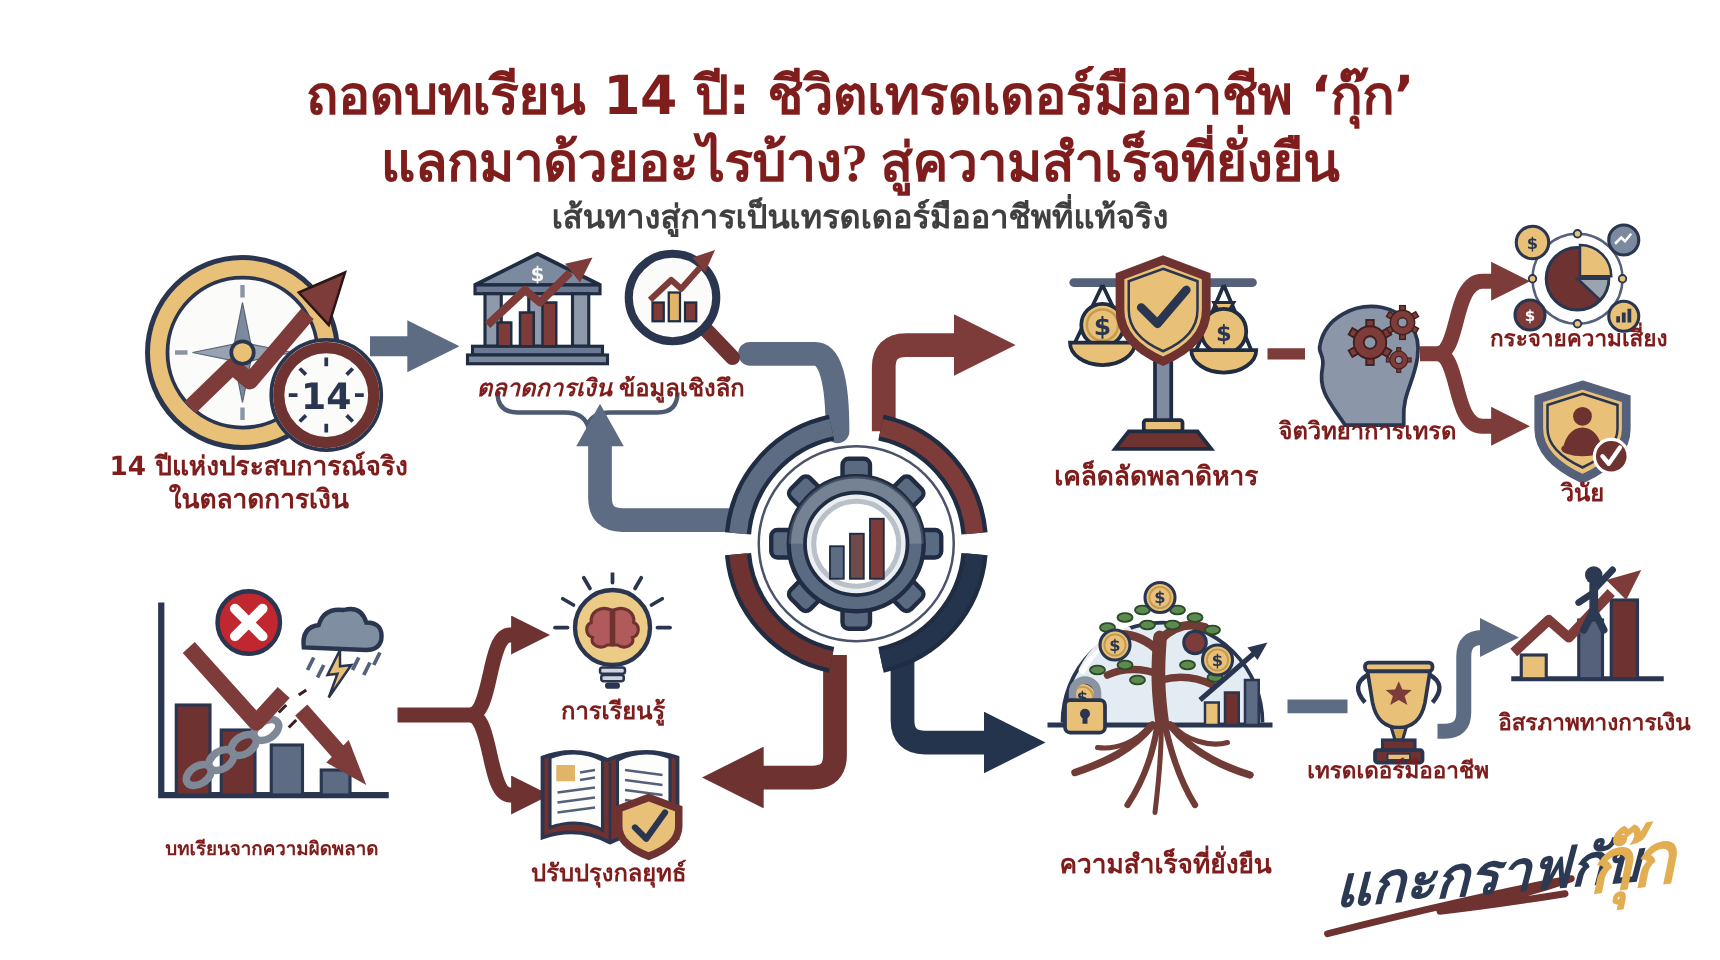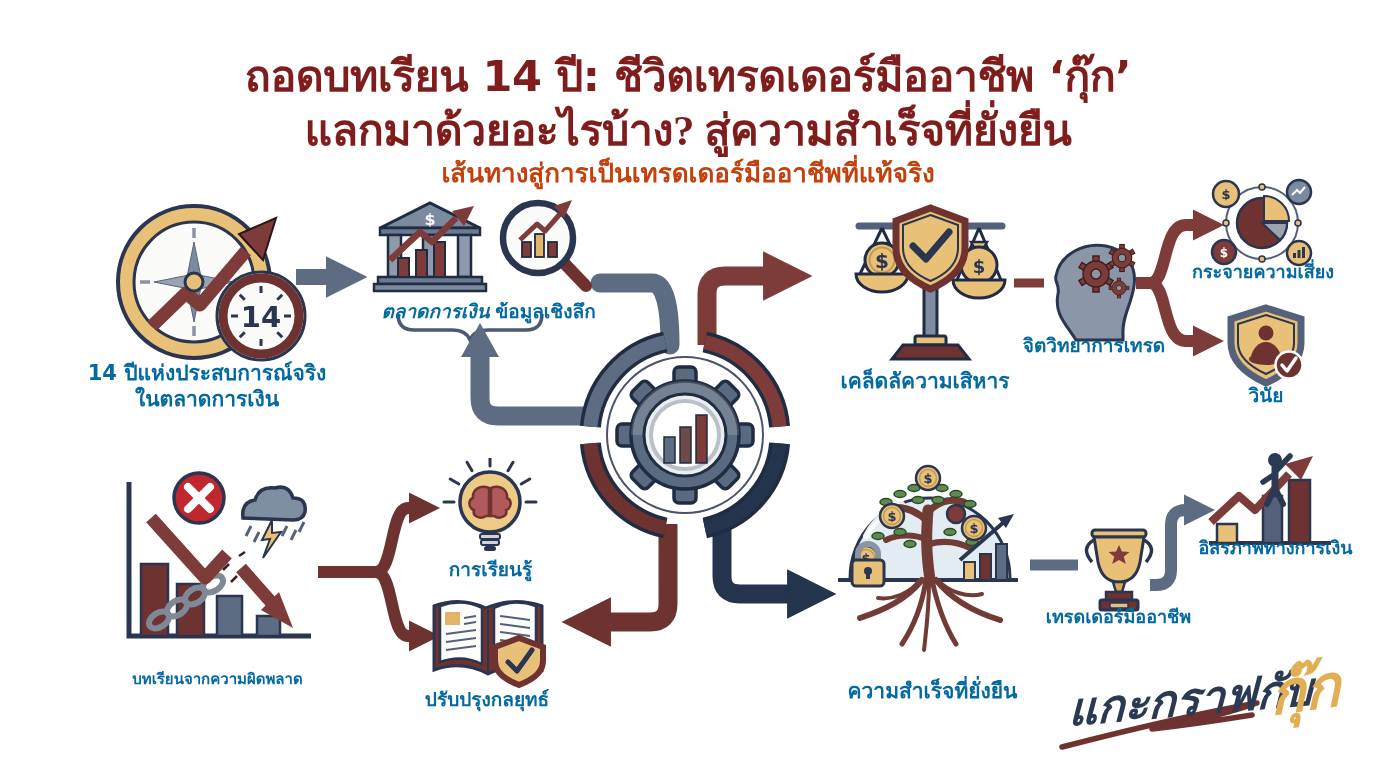--- a/index.html
+++ b/index.html
@@ -1,21 +1,21 @@
 <!DOCTYPE html>
 <html><head>
 <meta charset="utf-8">
 <style>
   html,body{margin:0;padding:0;background:#ffffff;}
   #canvas{position:relative;width:1376px;height:768px;background:#ffffff;overflow:hidden;
           font-family:"DejaVu Sans","Liberation Sans",sans-serif;}
   .abs{position:absolute;}
   .title{position:absolute;left:0;width:1376px;text-align:center;font-weight:800;color:#7f1d1d;letter-spacing:-0.5px;}
-  .subtitle{position:absolute;left:0;width:1376px;text-align:center;font-weight:700;color:#c2410c;}
-  .label{position:absolute;text-align:center;font-weight:800;color:#0369a1;line-height:1.24;}
+  .subtitle{position:absolute;left:0;width:1376px;text-align:center;font-weight:700;color:#404040;}
+  .label{position:absolute;text-align:center;font-weight:800;color:#7f1d1d;line-height:1.24;}
   svg{display:block;}
   .sig-text{position:absolute;font-weight:800;font-style:italic;color:#2b3a52;}
   .sig-name{position:absolute;font-weight:800;font-style:italic;color:#e3ae52;}
 </style>
 </head>
 <body>
 
 <div id="canvas">
 
   <div class="title" style="top:42px;font-size:43px;">ถอดบทเรียน 14 ปี: ชีวิตเทรดเดอร์มืออาชีพ ‘กุ๊ก’</div>
@@ -423,31 +423,31 @@
     </g>
   </svg>
 
   <div class="label" style="left:62px;top:360px;width:290px;font-size:21px;">
     <div>14 ปีแห่งประสบการณ์จริง</div>
     <div>ในตลาดการเงิน</div>
   </div>
   <div class="label" style="left:358px;top:300px;width:155px;font-size:19px;font-style:italic;">ตลาดการเงิน</div>
   <div class="label" style="left:468px;top:300px;width:155px;font-size:19px;">ข้อมูลเชิงลึก</div>
   <div class="label" style="left:830px;top:368px;width:190px;font-size:21px;">
-    <div>เคล็ดลัความเสิหาร</div>
+    <div>เคล็ดลัดพลาดิหาร</div>
   </div>
   <div class="label" style="left:1010px;top:334px;width:168px;font-size:19px;">จิตวิทยาการเทรด</div>
   <div class="label" style="left:1182px;top:261px;width:162px;font-size:18px;">กระจายความเสี่ยง</div>
   <div class="label" style="left:1212px;top:384px;width:108px;font-size:19px;">วินัย</div>
   <div class="label" style="left:85px;top:670px;width:265px;font-size:15px;">บทเรียนจากความผิดพลาด</div>
   <div class="label" style="left:418px;top:558px;width:145px;font-size:19px;">การเรียนรู้</div>
   <div class="label" style="left:402px;top:688px;width:170px;font-size:19px;">ปรับปรุงกลยุทธ์</div>
   <div class="label" style="left:825px;top:678px;width:215px;font-size:21px;text-align:center;">ความสำเร็จที่ยั่งยืน</div>
   <div class="label" style="left:1036px;top:606px;width:165px;font-size:18px;">เทรดเดอร์มืออาชีพ</div>
-  <div class="label" style="left:1178px;top:537px;width:195px;font-size:18px;">อิสรภาพทางการเงิน</div>
+  <div class="label" style="left:1178px;top:568px;width:195px;font-size:18px;">อิสรภาพทางการเงิน</div>
 
   <div class="abs" style="left:1052px;top:645px;width:310px;height:115px;">
     <svg class="abs" style="left:0;top:0;" width="310" height="115" viewBox="0 0 310 115">
       <path d="M10,102 C80,84 160,66 205,58 C160,74 120,80 100,84 C135,80 175,74 200,70" stroke="#6e3231" stroke-width="5.5" fill="none" stroke-linecap="round" stroke-linejoin="round"></path>
     </svg>
     <div class="sig-text" style="left:16px;top:18px;font-size:45px;transform:rotate(-5deg) skewX(-6deg);">แกะกราฟกับ</div>
     <div class="sig-name" style="left:218px;top:-2px;font-size:58px;transform:rotate(-8deg) skewX(-6deg);">กุ๊ก</div>
   </div>
 
 </div>

